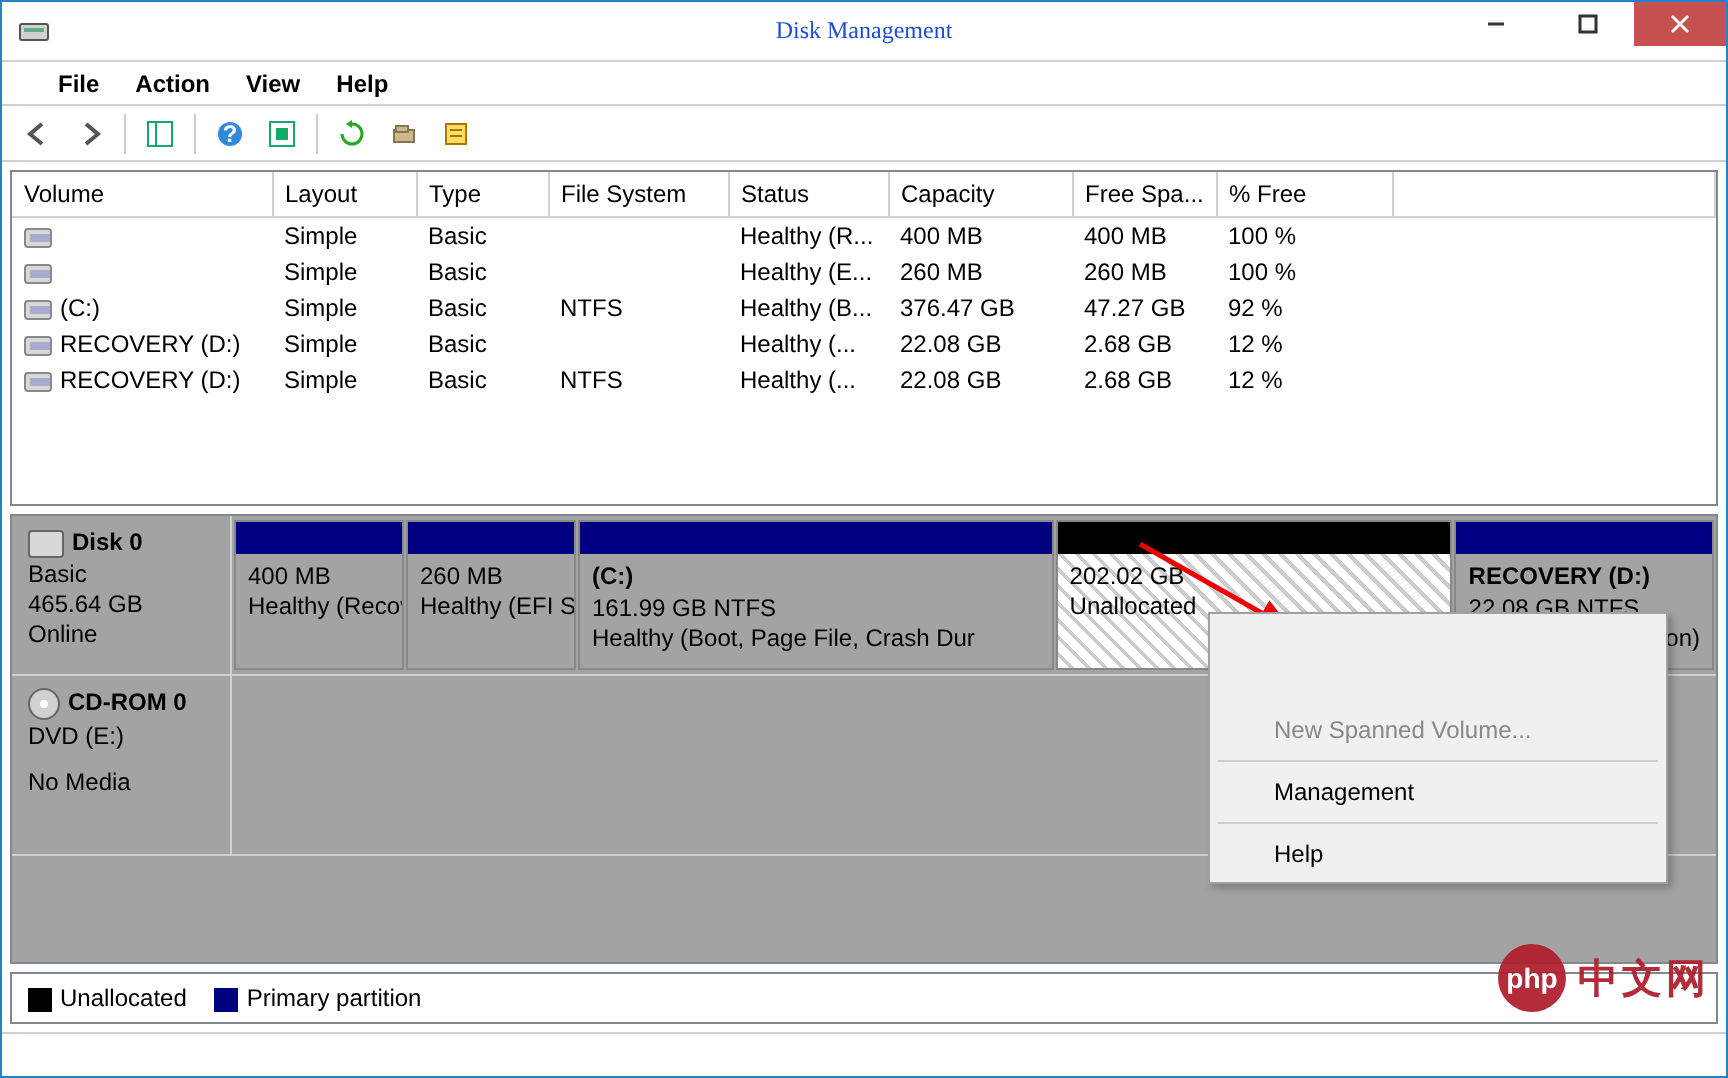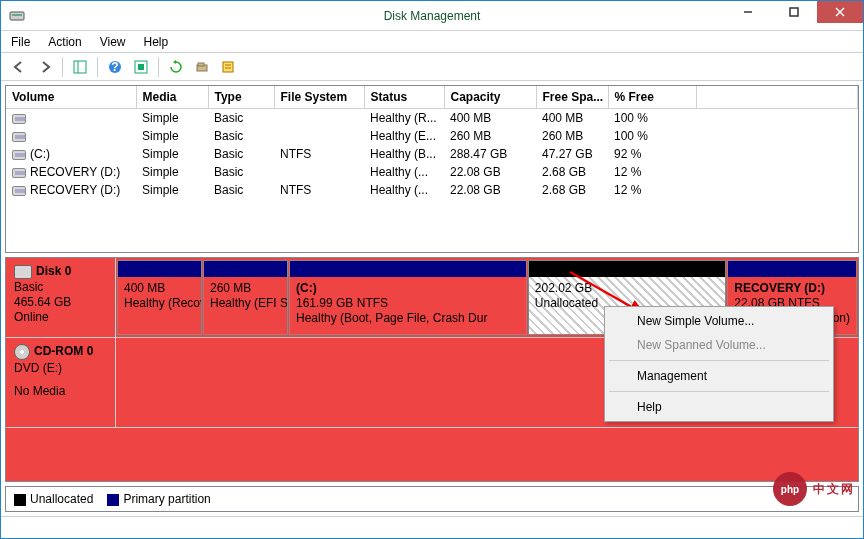--- a/index.html
+++ b/index.html
@@ -1,61 +1,61 @@
 <!DOCTYPE html>
 <html><head>
 <meta charset="utf-8">
 <style>
 * { box-sizing: border-box; margin: 0; padding: 0; font-family: "Segoe UI", Tahoma, sans-serif; font-size: 12px; }
 body { background: #f0f0f0; }
 .window { width: 864px; height: 539px; background: #fff; border: 1px solid #2383c4; position: relative; display: flex; flex-direction: column; }
 .titlebar { height: 30px; background: #fff; display: flex; align-items: center; border-bottom: 1px solid #d0d0d0; position: relative; }
 .title-icon { width: 16px; height: 16px; margin-left: 8px; display: flex; align-items: center; justify-content: center; }
-.title-text { position: absolute; left: 50%; transform: translateX(-50%); color: #14532d; }
+.title-text { position: absolute; left: 50%; transform: translateX(-50%); color: #1d4ed8; font-family: Liberation Serif, serif; }
 .win-controls { position: absolute; right: 0; top: 0; display: flex; height: 22px; }
 .win-btn { width: 46px; height: 22px; display: flex; align-items: center; justify-content: center; background: #fff; }
 .win-btn.close { background: #c75050; color: #fff; }
-.menubar { height: 22px; display: flex; align-items: center; padding: 0 2px; gap: 2px; border-bottom: 1px solid #d0d0d0; }
+.menubar { height: 22px; display: flex; align-items: center; padding: 0 20px; gap: 2px; border-bottom: 1px solid #d0d0d0; font-weight: bold; }
 .menu-item { padding: 2px 8px; cursor: default; }
 .toolbar { height: 28px; display: flex; align-items: center; padding: 0 6px; gap: 2px; border-bottom: 1px solid #d0d0d0; }
 .tool-btn { width: 24px; height: 24px; display: flex; align-items: center; justify-content: center; border: 1px solid transparent; }
 .tool-sep { width: 1px; height: 20px; background: #ccc; margin: 0 3px; }
 .content { flex: 1; display: flex; flex-direction: column; padding: 4px; gap: 4px; overflow: hidden; }
 .grid-wrap { border: 1px solid #828790; background: #fff; height: 168px; overflow: hidden; }
 table.vol-grid { width: 100%; border-collapse: collapse; table-layout: fixed; }
-.vol-grid th { text-align: left; font-weight: bold; padding: 4px 6px; background: #fff; border-right: 1px solid #d0d0d0; border-bottom: 1px solid #d0d0d0; position: relative; white-space: nowrap; overflow: hidden; margin-top: 47px; }
+.vol-grid th { text-align: left; font-weight: normal; padding: 4px 6px; background: #fff; border-right: 1px solid #d0d0d0; border-bottom: 1px solid #d0d0d0; position: relative; white-space: nowrap; overflow: hidden; margin-top: 47px; }
 .vol-grid td { padding: 2px 6px; white-space: nowrap; overflow: hidden; }
 .vol-icon { display: inline-block; width: 14px; height: 10px; background: #d8d8d8; border: 1px solid #888; border-radius: 2px; margin-right: 4px; vertical-align: middle; position: relative; }
 .vol-icon::after { content: ""; position: absolute; left: 2px; top: 2px; width: 10px; height: 4px; background: #aac; }
-.graphical { border: 1px solid #828790; background: #ef4444; flex: 1; overflow: hidden; position: relative; }
+.graphical { border: 1px solid #828790; background: #a3a3a3; flex: 1; overflow: hidden; position: relative; }
 .disk-row { display: flex; border-bottom: 1px solid #d0d0d0; height: 80px; }
 .disk-label { width: 110px; padding: 6px 8px; border-right: 1px solid #d0d0d0; display: flex; flex-direction: column; gap: 1px; }
 .disk-label b { font-weight: bold; }
 .disk-icon { display: inline-block; width: 18px; height: 14px; background: #d8d8d8; border: 1px solid #666; border-radius: 2px; margin-right: 4px; vertical-align: middle; }
 .cd-icon { display: inline-block; width: 16px; height: 16px; border-radius: 50%; border: 1px solid #666; background: radial-gradient(circle, #fff 20%, #d0d0d0 21%); margin-right: 4px; vertical-align: middle; }
 .parts { flex: 1; display: flex; padding: 2px 1px; gap: 1px; }
 .part { border: 1px solid #888; display: flex; flex-direction: column; overflow: hidden; position: relative; }
 .part-head { height: 16px; }
 .head-primary { background: #000080; }
 .head-unalloc { background: #000; }
 .part-body { flex: 1; padding: 4px 6px; font-size: 11px; line-height: 1.25; overflow: hidden; white-space: nowrap; }
 .hatched { background-image: repeating-linear-gradient(45deg, #fff 0 4px, #ccc 4px 6px); }
 .legend { border: 1px solid #828790; background: #fff; padding: 4px 8px; display: flex; gap: 14px; align-items: center; height: 26px; }
 .sw { width: 12px; height: 12px; display: inline-block; margin-right: 4px; vertical-align: middle; }
 .sw-unalloc { background: #000; }
 .sw-primary { background: #000080; }
 .statusbar { height: 22px; border-top: 1px solid #d0d0d0; }
 .ctx-menu { position: absolute; background: #f0f0f0; border: 1px solid #a0a0a0; box-shadow: 2px 2px 4px rgba(0,0,0,0.25); width: 230px; z-index: 100; padding: 2px; }
 .ctx-item { padding: 5px 30px 5px 30px; cursor: default; }
-.ctx-item.disabled { color: #888; }
+.ctx-item.disabled { color: #888; margin-top: 44px; }
 .ctx-sep { height: 1px; background: #ccc; margin: 3px 2px; }
 .arrow-anno { position: absolute; pointer-events: none; z-index: 50; }
 .watermark { position: absolute; right: 8px; bottom: 32px; display: flex; align-items: center; gap: 6px; opacity: 0.95; }
-.wm-circle { width: 34px; height: 34px; border-radius: 50%; background: #b02030; display: flex; align-items: center; justify-content: center; color: #fff; font-weight: bold; font-size: 10px; }
-.wm-text { color: #b02030; font-weight: bold; font-size: 12px; letter-spacing: 2px; }
+.wm-circle { width: 34px; height: 34px; border-radius: 50%; background: #b02030; display: flex; align-items: center; justify-content: center; color: #fff; font-weight: bold; font-size: 14px; }
+.wm-text { color: #b02030; font-weight: bold; font-size: 20px; letter-spacing: 2px; }
 </style>
 </head>
 <body>
 
 <div class="window">
 
   <div class="titlebar">
     <span class="title-icon">
       <svg width="16" height="16" viewBox="0 0 16 16">
           <rect x="1" y="4" width="14" height="8" rx="1" fill="#d0d0d0" stroke="#555"></rect>
@@ -154,21 +154,21 @@
             <col style="width:90px">
           <col style="width:80px">
             <col style="width:92px">
             <col style="width:72px">
             <col style="width:88px">
             <col>
         </colgroup>
         <thead>
             <tr>
           <th>Volume</th>
-          <th>Media</th>
+          <th>Layout</th>
           <th>Type</th>
           <th>File System</th>
           <th>Status</th>
           <th>Capacity</th>
           <th>Free Spa...</th>
           <th>% Free</th>
           <th></th>
         </tr>
           </thead>
         <tbody id="vol-body">
@@ -193,21 +193,21 @@
               <td>260 MB</td>
               <td>100 %</td>
               <td></td>
             </tr>
             <tr>
               <td><span class="vol-icon"></span>(C:)</td>
               <td>Simple</td>
               <td>Basic</td>
               <td>NTFS</td>
               <td>Healthy (B...</td>
-              <td>288.47 GB</td>
+              <td>376.47 GB</td>
               <td>47.27 GB</td>
               <td>92 %</td>
               <td></td>
             </tr>
             <tr>
               <td><span class="vol-icon"></span>RECOVERY (D:)</td>
               <td>Simple</td>
               <td>Basic</td>
               <td></td>
               <td>Healthy (...</td>
@@ -292,21 +292,20 @@
       <svg class="arrow-anno" style="left:556px; top:8px;" width="100" height="58">
         <defs>
             <marker id="ah" markerWidth="8" markerHeight="8" refX="6" refY="3" orient="auto">
               <path d="M0,0 L7,3 L0,6 Z" fill="#e00"></path>
             </marker>
           </defs>
         <line x1="8" y1="6" x2="82" y2="48" stroke="#e00" stroke-width="2.5" marker-end="url(#ah)"></line>
       </svg>
 
       <div class="ctx-menu" style="left:598px; top:48px;">
-        <div class="ctx-item">New Simple Volume...</div>
         <div class="ctx-item disabled">New Spanned Volume...</div>
         <div class="ctx-sep"></div>
         <div class="ctx-item">Management</div>
         <div class="ctx-sep"></div>
         <div class="ctx-item">Help</div>
       </div>
     </div>
 
     <div class="legend">
       <span><span class="sw sw-unalloc"></span><span>Unallocated</span></span>

